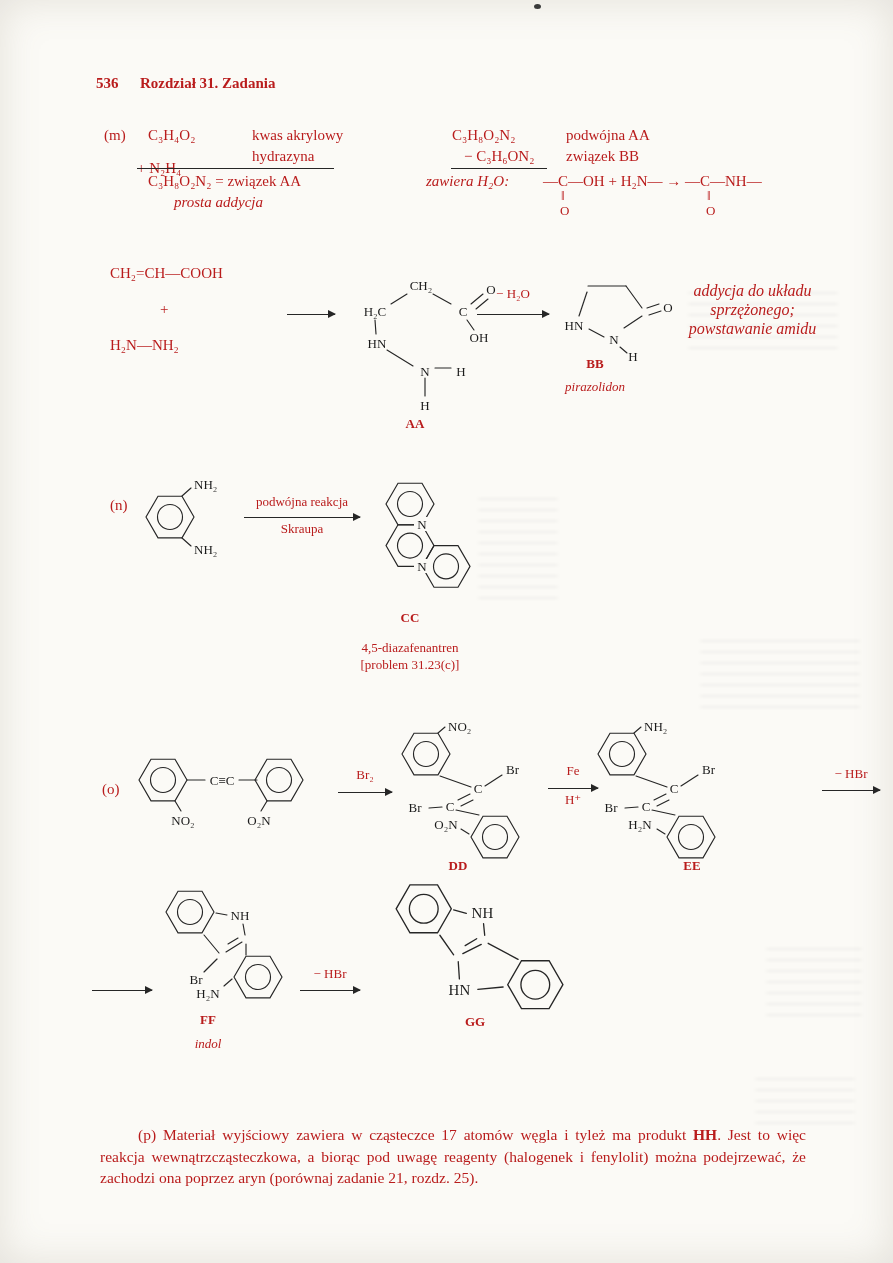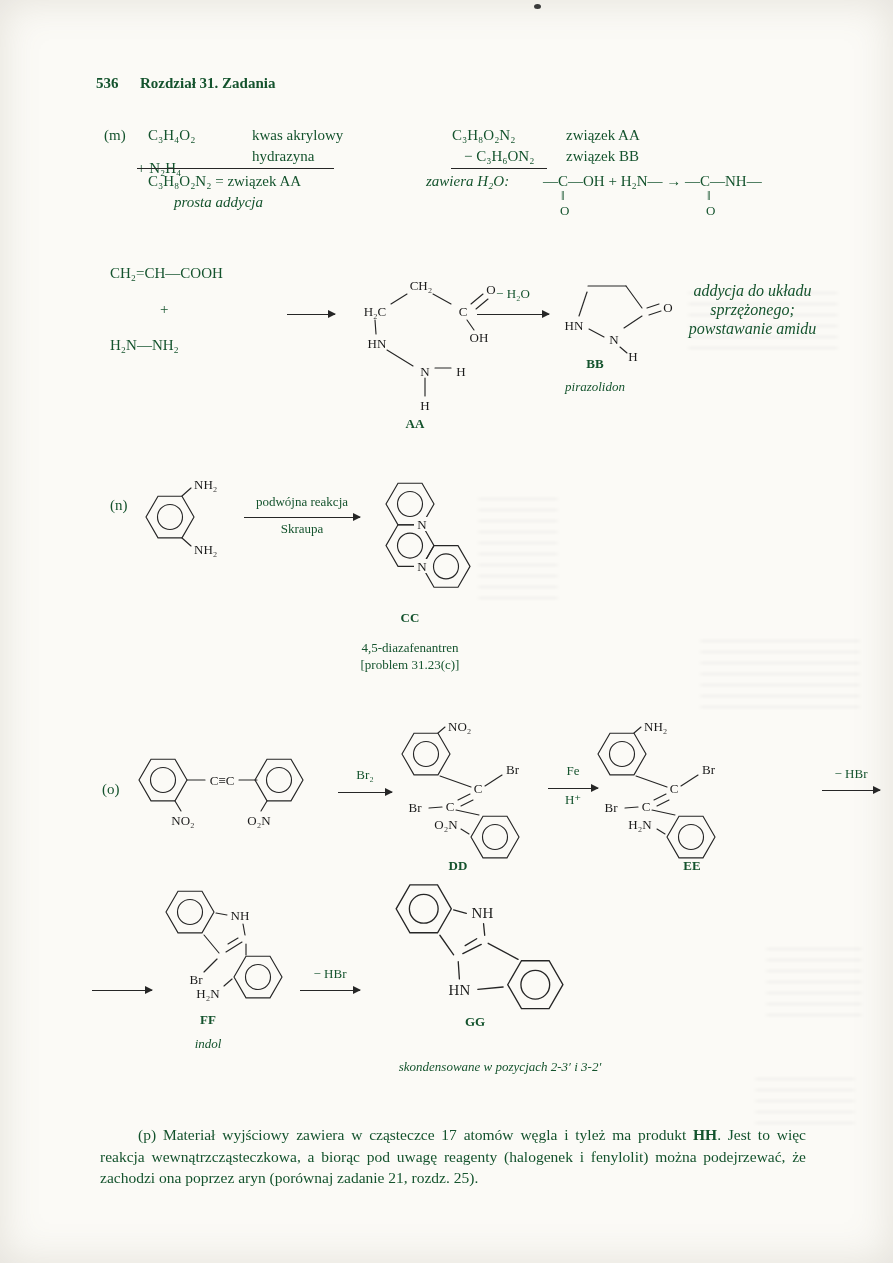--- a/index.html
+++ b/index.html
@@ -1,17 +1,17 @@
 <!DOCTYPE html>
 <html><head>
 <meta charset="utf-8">
 <style>
   html,body{margin:0;padding:0;background:#e8e6e0;}
   #page{position:relative;width:893px;height:1263px;margin:0 auto;background:#fbfaf6;
-        font-family:"Liberation Serif","DejaVu Sans",serif;color:#14532d;overflow:hidden;
+        font-family:"Liberation Serif","DejaVu Sans",serif;color:#b91c1c;overflow:hidden;
         box-shadow:inset 0 0 40px rgba(120,110,90,.18);}
   .t{position:absolute;white-space:nowrap;font-size:15px;line-height:1.2;}
   .b{font-weight:bold}
   .i{font-style:italic}
   .bi{font-weight:normal;font-style:italic}
   .sm{font-size:13px}
   .cblock{position:absolute;text-align:center;white-space:nowrap;}
   .rule{position:absolute;height:1.1px;background:#262626;}
   .arrow{position:absolute;height:0;border-top:1.3px solid #262626;}
   .arrow::after{content:"";position:absolute;right:-1px;top:-4.7px;width:0;height:0;
@@ -54,21 +54,21 @@
   <div class="t" style="left:104px;top:126px">(m)</div>
   <div class="t" style="left:148px;top:126px">C₃H₄O₂</div>
   <div class="t" style="left:252px;top:126px">kwas akrylowy</div>
   <div class="t" style="left:137px;top:159px">+ N₂H₄</div>
   <div class="t" style="left:252px;top:147px">hydrazyna</div>
   <div class="rule" style="left:137px;top:168px;width:197px"></div>
   <div class="t" style="left:148px;top:172px">C₃H₈O₂N₂ = związek AA</div>
   <div class="t i" style="left:174px;top:193px">prosta addycja</div>
 
   <div class="t" style="left:452px;top:126px">C₃H₈O₂N₂</div>
-  <div class="t" style="left:566px;top:126px">związek AA</div>
+  <div class="t" style="left:566px;top:126px">podwójna AA</div>
   <div class="t" style="left:464px;top:147px">− C₃H₆ON₂</div>
   <div class="t" style="left:566px;top:147px">związek BB</div>
   <div class="rule" style="left:451px;top:168px;width:96px"></div>
   <div class="t i" style="left:426px;top:172px">zawiera H₂O:</div>
   <div class="t" style="left:543px;top:172px">—C—OH + H₂N— → —C—NH—</div>
   <div class="t sm" style="left:561px;top:188px">‖</div>
   <div class="t sm" style="left:560px;top:203px">O</div>
   <div class="t sm" style="left:707px;top:188px">‖</div>
   <div class="t sm" style="left:706px;top:203px">O</div>
 
@@ -248,17 +248,16 @@
     <line x1="71" y1="72" x2="59" y2="55"></line>
     <line x1="101" y1="62" x2="127" y2="76"></line>
     <line x1="114" y1="100" x2="92" y2="102"></line>
     <line x1="75" y1="78" x2="76" y2="93"></line>
     <rect class="halo" x="84" y="28" width="24" height="13"></rect>
     <text x="96" y="40" text-anchor="middle">NH</text>
     <rect class="halo" x="62" y="95" width="28" height="14"></rect>
     <text x="76" y="107" text-anchor="middle">HN</text>
   </svg>
   <div class="cblock b sm" style="left:420px;top:1014px;width:110px">GG</div>
-  <div class="cblock bi sm" style="left:350px;top:1059px;width:300px">skondensowane w pozycjach 2-3′ i 3-2′</div>
 
   <div id="para-p"><span>(p) Materiał wyjściowy zawiera w cząsteczce 17 atomów węgla i tyleż ma produkt </span><b>HH</b><span>. Jest to więc reakcja wewnątrzcząsteczkowa, a biorąc pod uwagę reagenty (halogenek i fenylolit) można podejrzewać, że zachodzi ona poprzez aryn (porównaj zadanie 21, rozdz. 25).</span></div>
 
 </div>
 
 </body></html>

